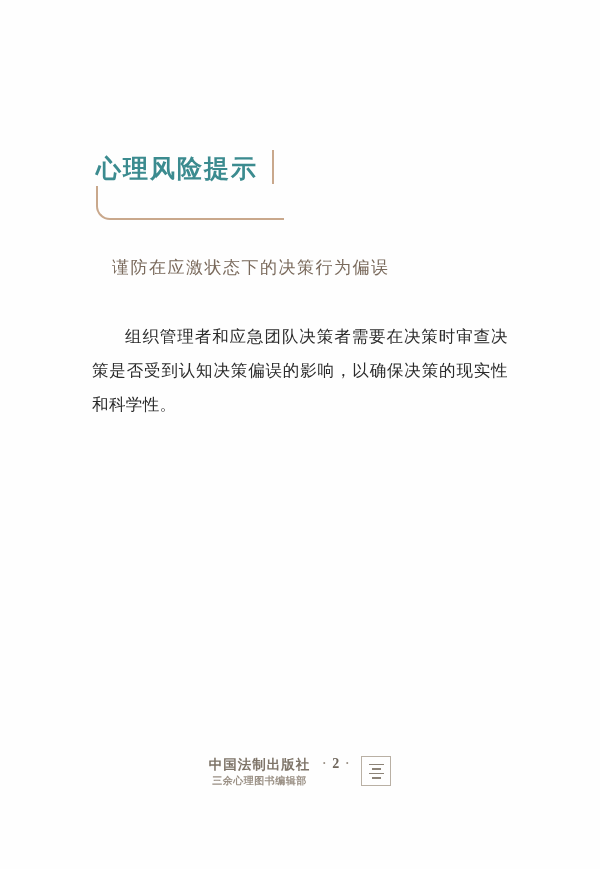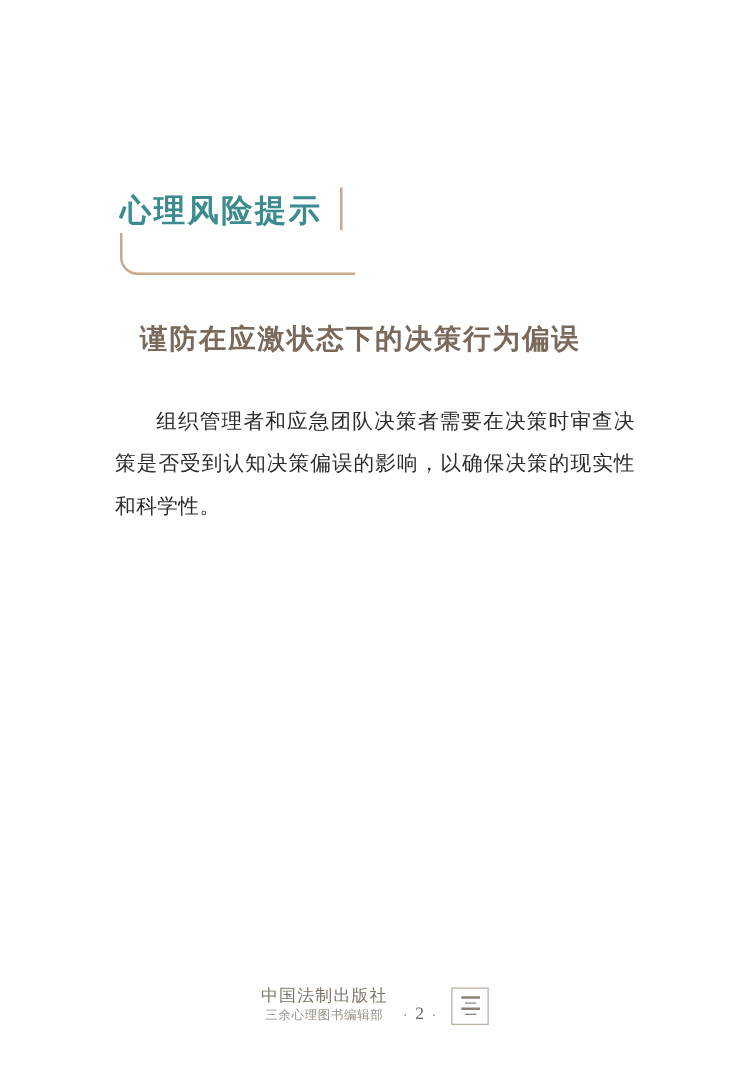--- a/index.html
+++ b/index.html
@@ -61,22 +61,22 @@
     border-bottom: 2px solid #c9a88c;
     border-bottom-left-radius: 14px;
     box-sizing: border-box;
   }
 
   .subtitle {
     position: absolute;
     left: 112px;
     top: 256px;
     font-family: "DejaVu Serif", "Liberation Serif", serif;
-    font-weight: bold;
-    font-size: 22px;
+    font-weight: normal;
+    font-size: 17px;
     letter-spacing: 1.5px;
     color: #7a6a5c;
   }
 
   
   .body-text {
     position: absolute;
     left: 92px;
     top: 320px;
     width: 416px;
@@ -90,25 +90,26 @@
   }
   .body-text p {
     margin: 0 0 6px 0;
     text-indent: 2em;
   }
 
   
   .footer {
     position: absolute;
     left: 0;
-    top: 788px;
+    top: 756px;
     width: 600px;
     display: flex;
-    align-items: flex-end;
+    align-items: flex-start;
     justify-content: center;
+    font-weight: bold;
   }
   .footer-pub {
     text-align: center;
     color: #8c8377;
     line-height: 1.35;
   }
   .footer-pub .line1 {
     font-size: 13.5px;
     letter-spacing: 1px;
     color: #7e7468;

